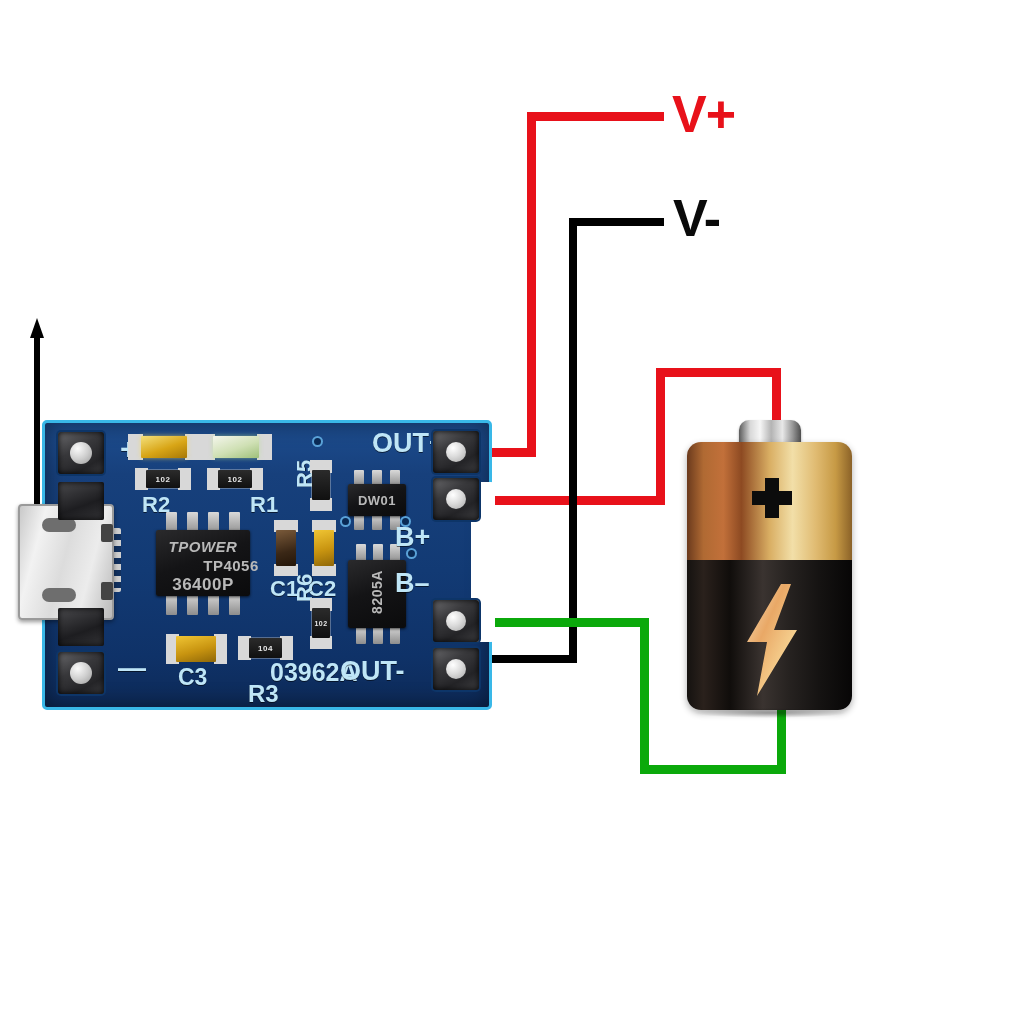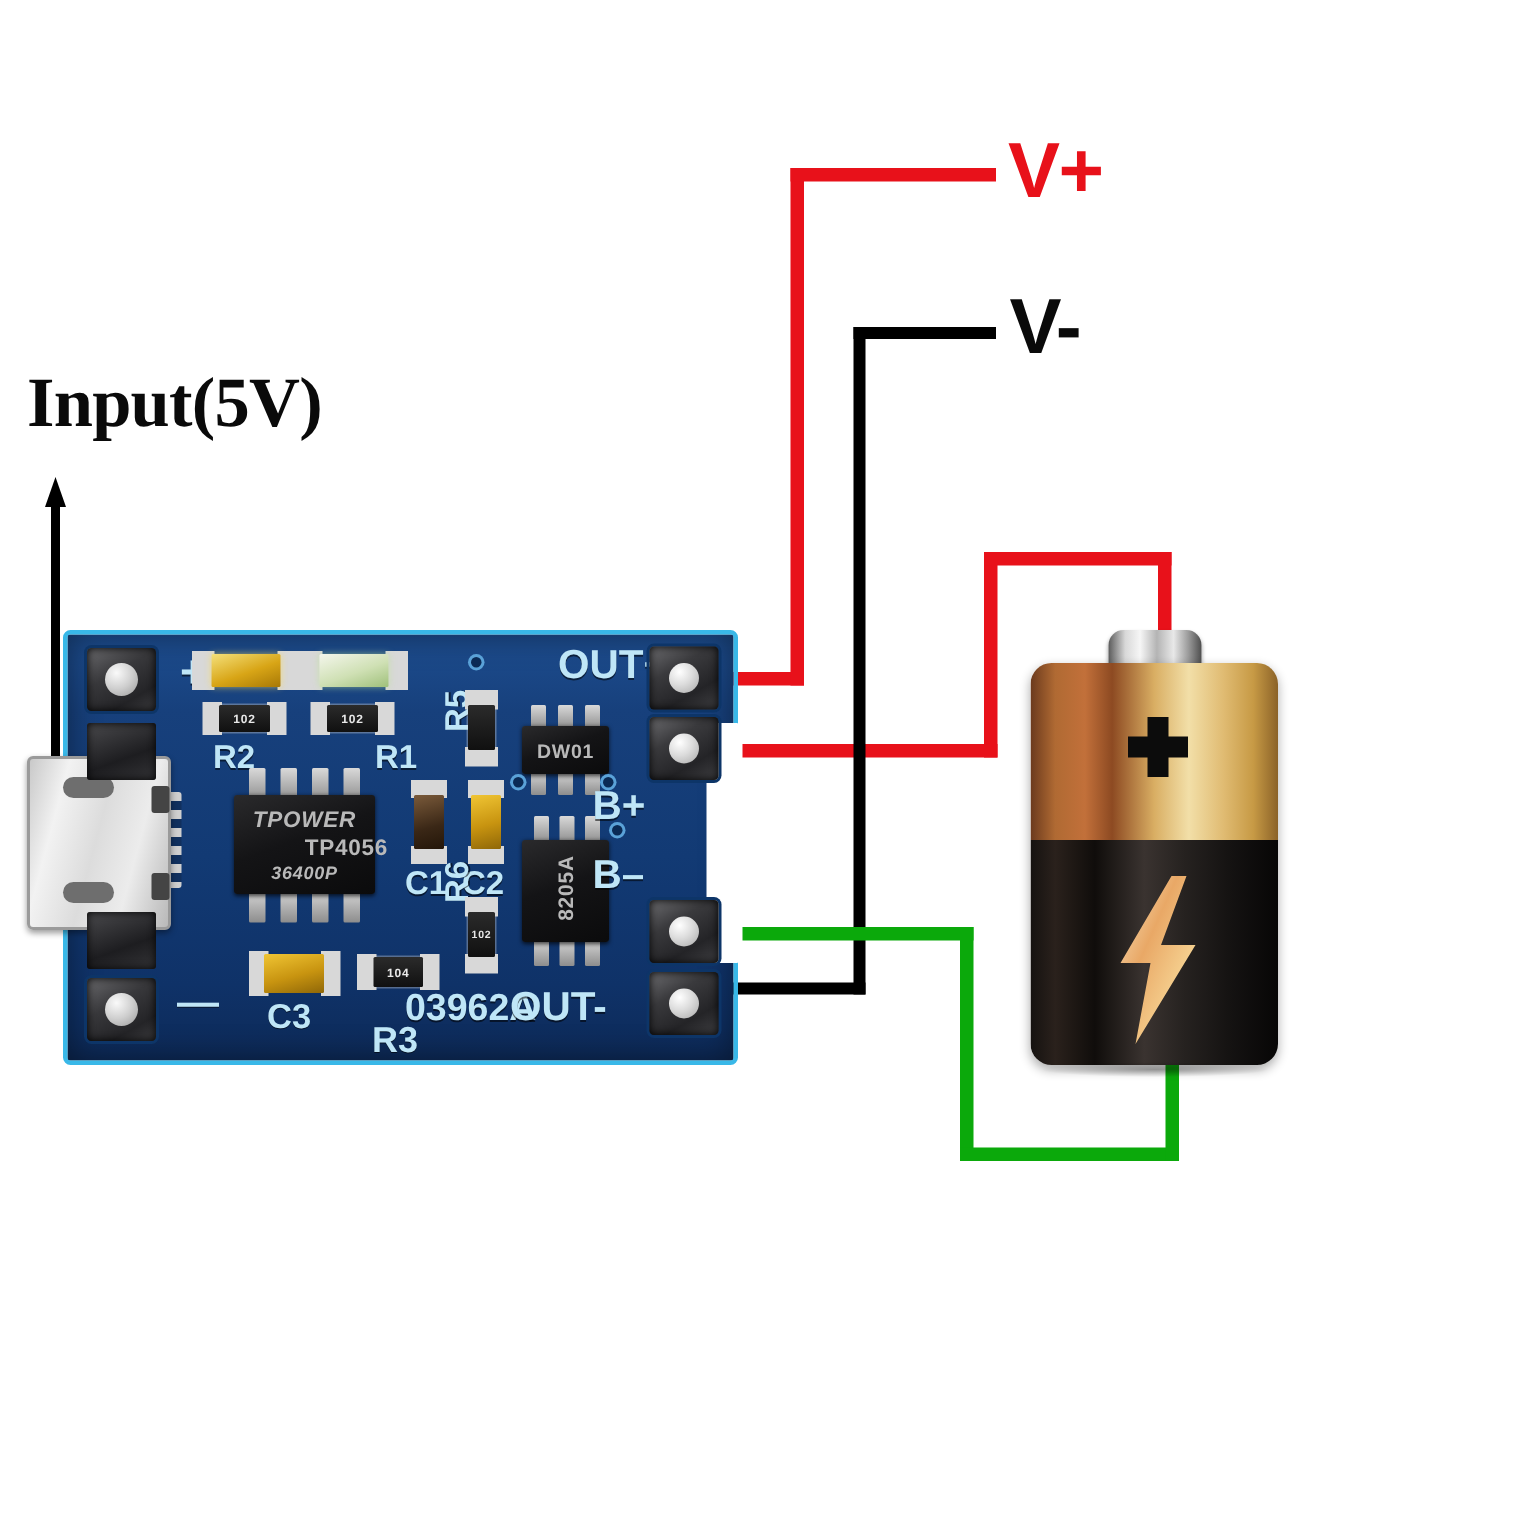--- a/index.html
+++ b/index.html
@@ -116,21 +116,20 @@
   #bat-plus{position:absolute;left:50%;top:12%;width:56px;height:56px;margin-left:-26px;}
   #bat-bolt{position:absolute;left:50%;top:53%;width:62px;height:112px;margin-left:-29px;}
   #bat-shadow{position:absolute;left:8px;top:288px;width:150px;height:10px;border-radius:50%;
     background:radial-gradient(ellipse at center,rgba(0,0,0,.30) 0%,rgba(0,0,0,0) 72%);}
 </style>
 </head>
 <body>
 
 <div id="stage">
 
-  <div class="lbl" id="lbl-input">Input(5V)</div>
   <div class="lbl" id="lbl-vplus">V+</div>
   <div class="lbl" id="lbl-vminus">V-</div>
 
   <svg id="input-arrow" viewBox="0 0 14 215">
     <line x1="7" y1="215" x2="7" y2="16" stroke="#000" stroke-width="6"></line>
     <polygon points="7,0 0,20 14,20" fill="#000"></polygon>
   </svg>
 
   <div class="wire w-red" style="left:462px;top:448px;width:74px;height:9px;"></div>
   <div class="wire w-red" style="left:527px;top:112px;width:9px;height:345px;"></div>
@@ -199,21 +198,21 @@
     </div>
     <div class="legs" style="left:124px;top:173px;width:74px;height:22px;">
       <i style="width:11px;height:22px;"></i>
         <i style="width:11px;height:22px;"></i>
       <i style="width:11px;height:22px;"></i>
         <i style="width:11px;height:22px;"></i>
     </div>
     <div class="chip" style="left:114px;top:110px;width:94px;height:66px;">
       <span class="txt" style="top:8px;font-size:15px;font-style:italic;">TPOWER</span>
       <span class="txt" style="top:27px;font-size:15px;padding-left:28px;">TP4056</span>
-      <span class="txt" style="top:45px;font-size:12px;font-style:italic;">36400P</span>
+      <span class="txt" style="top:45px;font-size:17px;">36400P</span>
     </div>
 
     <div class="pads2" style="left:124px;top:214px;width:13px;height:30px;"></div>
     <div class="pads2" style="left:172px;top:214px;width:13px;height:30px;"></div>
     <div class="smd cap-gold" style="left:134px;top:216px;width:40px;height:26px;"></div>
     <div class="silk" style="left:136px;top:246px;font-size:23px;">C3</div>
 
     <div class="pads2" style="left:196px;top:216px;width:13px;height:24px;"></div>
     <div class="pads2" style="left:238px;top:216px;width:13px;height:24px;"></div>
     <div class="smd res" style="left:207px;top:218px;width:33px;height:20px;">

